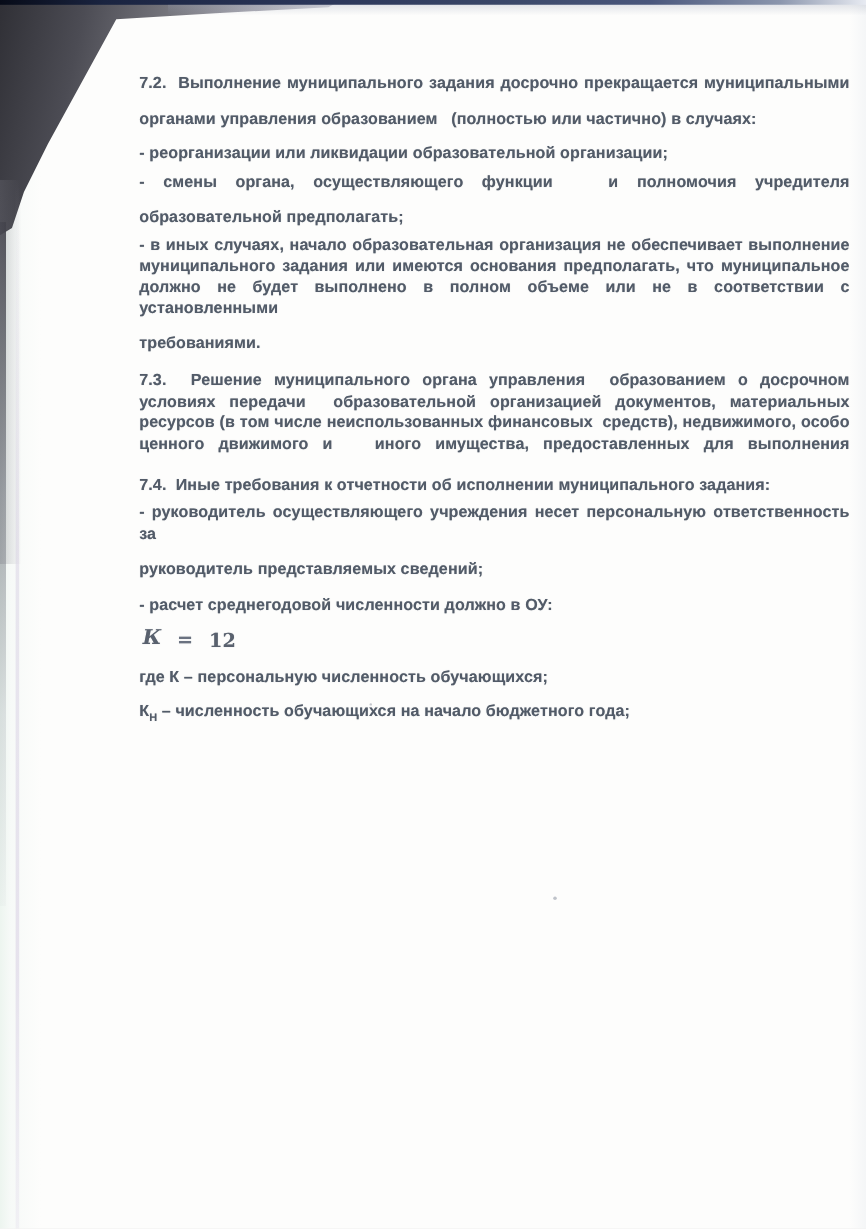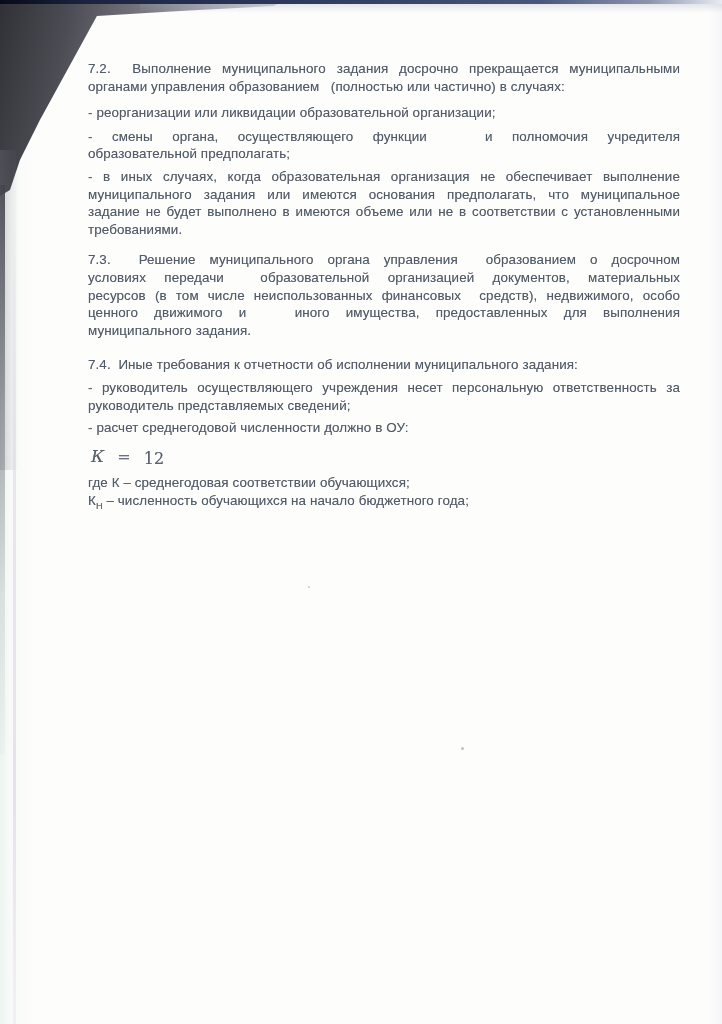--- a/index.html
+++ b/index.html
@@ -36,26 +36,27 @@
       rgba(150,155,165,0.25) 72%, rgba(200,205,210,0.1) 100%);
   }
   .left-fade { position:absolute; left:0; top:150px; width:18px; height:320px;
     background:linear-gradient(90deg, rgba(118,118,128,0.30), rgba(255,255,255,0));
   }
   .speck { position:absolute; background:#8d93a0; border-radius:50%; opacity:0.8; }
   .speck.s1 { left:329px; top:424px; width:2px; height:5px; border-radius:1px; transform:rotate(18deg); }
   .speck.s2 { left:461px; top:747px; width:3px; height:3px; opacity:0.55; }
   .speck.s3 { left:308px; top:586px; width:2px; height:2px; opacity:0.5; }
   
-  .text { position:absolute; left:88px; top:60px; width:592px;
+  .text { position:absolute; left:116px; top:60px; width:592px;
     font-size:13.4px; line-height:17.6px; letter-spacing:0.1px;
     text-shadow:0 0 0.6px rgba(82,91,104,0.5);
+    font-weight:bold;
   }
   .ln { text-align:justify; text-align-last:justify; }
-  .ln.left { text-align:left; text-align-last:left; }
+  .ln.left { text-align:left; text-align-last:left;margin-top:12px; }
   .blk-b1 { margin-top:9px; }
   .blk-b2 { margin-top:6px; }
   .blk-b3 { margin-top:5px; }
   .blk-p73 { margin-top:13px; }
   .blk-p74 { margin-top:17px; }
   .blk-b4 { margin-top:5px; }
   .blk-b5 { margin-top:5px; }
   
   .formula { display:flex; align-items:center; gap:13px; margin:10px 0 0 3px;
     font-family:"DejaVu Serif", serif; font-style:italic; font-size:16px; color:#59616e;
@@ -96,32 +97,31 @@
     <div class="blk blk-b1">
       <div class="ln left">- реорганизации или ликвидации образовательной организации;</div>
     </div>
 
     <div class="blk blk-b2">
       <div class="ln">- смены органа, осуществляющего функции &nbsp;&nbsp;и полномочия учредителя</div>
       <div class="ln left">образовательной предполагать;</div>
     </div>
 
     <div class="blk blk-b3">
-      <div class="ln">- в иных случаях, когда образовательная организация не обеспечивает выполнение</div>
+      <div class="ln">- в иных случаях, начало образовательная организация не обеспечивает выполнение</div>
       <div class="ln">муниципального задания или имеются основания предполагать, что муниципальное</div>
-      <div class="ln">задание не будет выполнено в имеются объеме или не в соответствии с установленными</div>
+      <div class="ln">должно не будет выполнено в полном объеме или не в соответствии с установленными</div>
       <div class="ln left">требованиями.</div>
     </div>
 
     <div class="blk blk-p73">
       <div class="ln">7.3.&nbsp; Решение муниципального органа управления &nbsp;образованием о досрочном</div>
       <div class="ln">условиях передачи &nbsp;образовательной организацией документов, материальных</div>
       <div class="ln">ресурсов (в том числе неиспользованных финансовых &nbsp;средств), недвижимого, особо</div>
       <div class="ln">ценного движимого и &nbsp; иного имущества, предоставленных для выполнения</div>
-      <div class="ln left">муниципального задания.</div>
     </div>
 
     <div class="blk blk-p74">
       <div class="ln left">7.4.&nbsp; Иные требования к отчетности об исполнении муниципального задания:</div>
     </div>
 
     <div class="blk blk-b4">
       <div class="ln">- руководитель осуществляющего учреждения несет персональную ответственность за</div>
       <div class="ln left">руководитель представляемых сведений;</div>
     </div>
@@ -132,18 +132,18 @@
 
     <div class="formula">
       <span class="f-lhs">К</span>
       <span class="f-eq">=</span>
       <span class="frac">
         <span class="den">12</span>
       </span>
     </div>
 
     <div class="legend">
-      <div class="ln left">где К – среднегодовая соответствии обучающихся;</div>
+      <div class="ln left">где К – персональную численность обучающихся;</div>
       <div class="ln left"><span>К</span><sub>Н</sub><span> – численность обучающихся на начало бюджетного года;</span></div>
     </div>
 
   </div>
 </div>
 
 </body></html>

